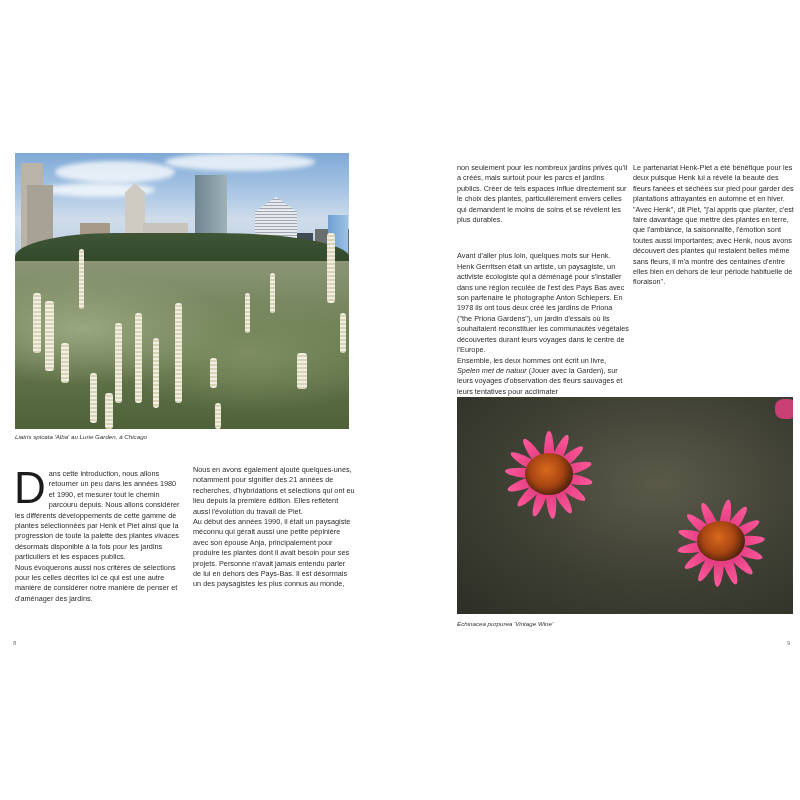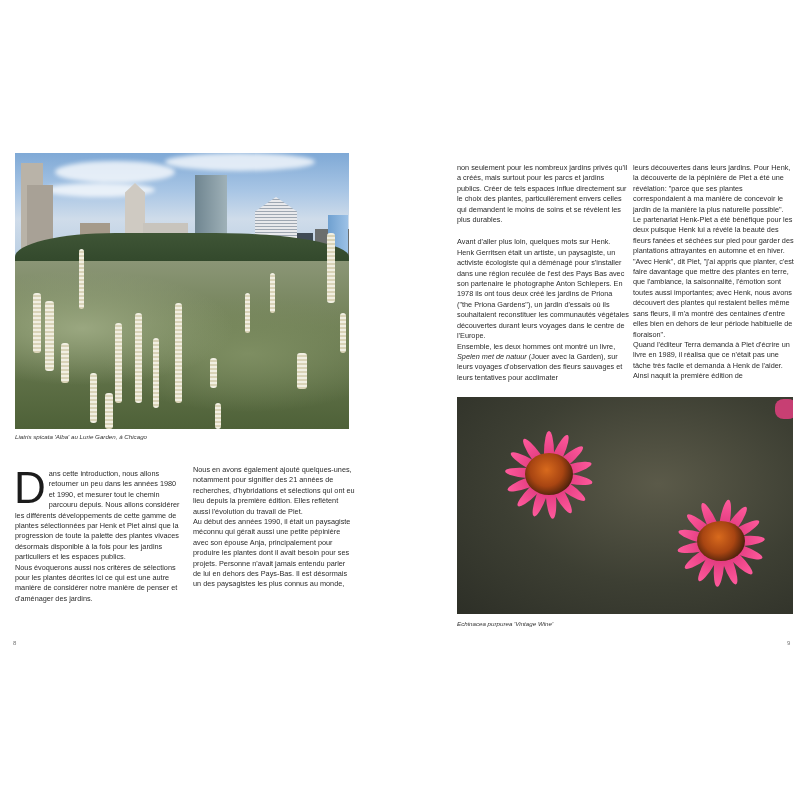--- a/index.html
+++ b/index.html
@@ -6,21 +6,21 @@
   body { width:800px; height:800px; background:#ffffff; position:relative; overflow:hidden;
          font-family:"Liberation Sans", "DejaVu Sans", sans-serif; color:#2a2a2a; }
   .page { position:absolute; top:0; height:776px; }
   .left-page { left:0; width:400px; }
   .right-page { left:400px; width:400px; }
 
   .photo { position:absolute; overflow:hidden; }
   .caption { position:absolute; font-size:6.2px; font-style:italic; color:#333; line-height:8px; white-space:nowrap; }
   .col { position:absolute; font-size:7.3px; line-height:10.4px; color:#2b2b2b; text-align:left; }
   .col p { margin:0; }
-  .col p.gap { margin-top:12px; }
+  .col p.gap { margin-top:26px; }
   .dropcap { float:left; font-size:44px; line-height:34px; margin:2px 3px 0 -1px; color:#1b1b1b; font-family:"Liberation Sans", sans-serif; }
   .folio { position:absolute; font-size:6px; color:#777; }
 
   
   #photo-garden { left:15px; top:153px; width:334px; height:276px;
     background:
       linear-gradient(180deg, rgba(0,0,0,0) 0%, rgba(0,0,0,0) 100%);
   }
   #photo-garden .sky { position:absolute; left:0; top:0; width:100%; height:110px;
     background:linear-gradient(180deg,#7fa9d6 0%,#a9c6e5 35%,#cfdcea 60%,#b8cde2 100%); }
@@ -85,42 +85,40 @@
     <div class="spike" style="left:255px;top:120px;height:40px;width:5px;"></div>
     <div class="spike" style="left:282px;top:200px;height:36px;width:10px;"></div>
     <div class="spike" style="left:312px;top:80px;height:70px;width:8px;"></div>
     <div class="spike" style="left:325px;top:160px;height:40px;width:6px;"></div>
   </div>
   <div class="caption" style="left:15px;top:433px;">Liatris spicata 'Alba' au Lurie Garden, à Chicago</div>
 
   <div class="col" style="left:15px;top:469px;width:167px;">
     <span class="dropcap">D</span>
     <p>ans cette introduction, nous allons retourner un peu dans les années 1980 et 1990, et mesurer tout le chemin parcouru depuis. Nous allons considérer les différents développements de cette gamme de plantes sélectionnées par Henk et Piet ainsi que la progression de toute la palette des plantes vivaces désormais disponible à la fois pour les jardins particuliers et les espaces publics.</p>
-    <p>Nous évoquerons aussi nos critères de sélections pour les plantes décrites ici ce qui est une autre manière de considérer notre manière de penser et d'aménager des jardins.</p>
+    <p>Nous évoquerons aussi nos critères de sélections pour les celles décrites ici ce qui est une autre manière de considérer notre manière de penser et d'aménager des jardins.</p>
   </div>
 
   <div class="col" style="left:193px;top:465px;width:162px;">
     <p>Nous en avons également ajouté quelques-unes, notamment pour signifier des 21 années de recherches, d'hybridations et sélections qui ont eu lieu depuis la première édition. Elles reflètent aussi l'évolution du travail de Piet.</p>
     <p>Au début des années 1990, il était un paysagiste méconnu qui gérait aussi une petite pépinière avec son épouse Anja, principalement pour produire les plantes dont il avait besoin pour ses projets. Personne n'avait jamais entendu parler de lui en dehors des Pays-Bas. Il est désormais un des paysagistes les plus connus au monde,</p>
   </div>
 
   <div class="folio" style="left:13px;top:640px;">8</div>
 </div>
 
 <div class="page right-page">
   <div class="col" style="left:57px;top:163px;width:172px;">
     <p>non seulement pour les nombreux jardins privés qu'il a créés, mais surtout pour les parcs et jardins publics. Créer de tels espaces influe directement sur le choix des plantes, particulièrement envers celles qui demandent le moins de soins et se révèlent les plus durables.</p>
     <p class="gap">Avant d'aller plus loin, quelques mots sur Henk. Henk Gerritsen était un artiste, un paysagiste, un activiste écologiste qui a déménagé pour s'installer dans une région reculée de l'est des Pays Bas avec son partenaire le photographe Anton Schlepers. En 1978 ils ont tous deux créé les jardins de Priona ("the Priona Gardens"), un jardin d'essais où ils souhaitaient reconstituer les communautés végétales découvertes durant leurs voyages dans le centre de l'Europe.</p>
-    <p><span>Ensemble, les deux hommes ont montré un livre, </span><em>Spelen met de natuur</em><span> (Jouer avec la Garden), sur leurs voyages d'observation des fleurs sauvages et leurs tentatives pour acclimater</span></p>
+    <p><span>Ensemble, les deux hommes ont écrit un livre, </span><em>Spelen met de natuur</em><span> (Jouer avec la Garden), sur leurs voyages d'observation des fleurs sauvages et leurs tentatives pour acclimater</span></p>
   </div>
 
   <div class="col" style="left:233px;top:163px;width:164px;">
-    <p>leurs découvertes dans leurs jardins. Pour Henk, la découverte de la pépinière de Piet a été une révélation: "parce que ses plantes correspondaient à ma manière de concevoir le jardin de la manière la plus naturelle possible".</p>
     <p>Le partenariat Henk-Piet a été bénéfique pour les deux puisque Henk lui a révélé la beauté des fleurs fanées et séchées sur pied pour garder des plantations attrayantes en automne et en hiver. "Avec Henk", dit Piet, "j'ai appris que planter, c'est faire davantage que mettre des plantes en terre, que l'ambiance, la saisonnalité, l'émotion sont toutes aussi importantes; avec Henk, nous avons découvert des plantes qui restaient belles même sans fleurs, il m'a montré des centaines d'entre elles bien en dehors de leur période habituelle de floraison".</p>
-    <p>Quand l'éditeur Terra demanda à Piet d'écrire un livre en 1989, il réalisa que ce n'était pas une tâche très facile et demanda à Henk de l'aider. Ainsi naquit la première édition de</p>
   </div>
 
   <div class="photo" id="photo-echinacea" style="left:57px;">
 
     <div style="position:absolute;left:92px;top:78px;width:0;height:0;">
       <div class="petal" style="left:-5px;top:-44px;transform:rotate(0deg);"></div>
       <div class="petal" style="left:-5px;top:-44px;transform:rotate(25deg);"></div>
       <div class="petal" style="left:-5px;top:-44px;transform:rotate(50deg);"></div>
       <div class="petal" style="left:-5px;top:-44px;transform:rotate(75deg);"></div>
       <div class="petal" style="left:-5px;top:-44px;transform:rotate(100deg);"></div>

